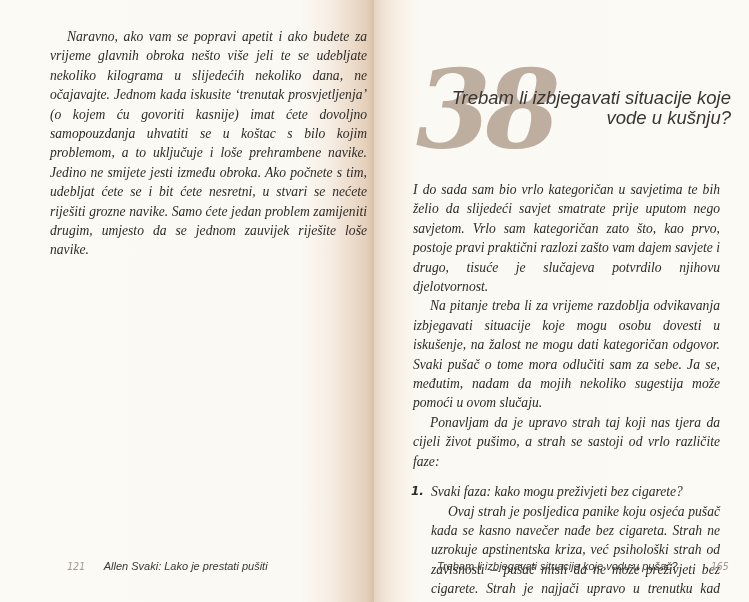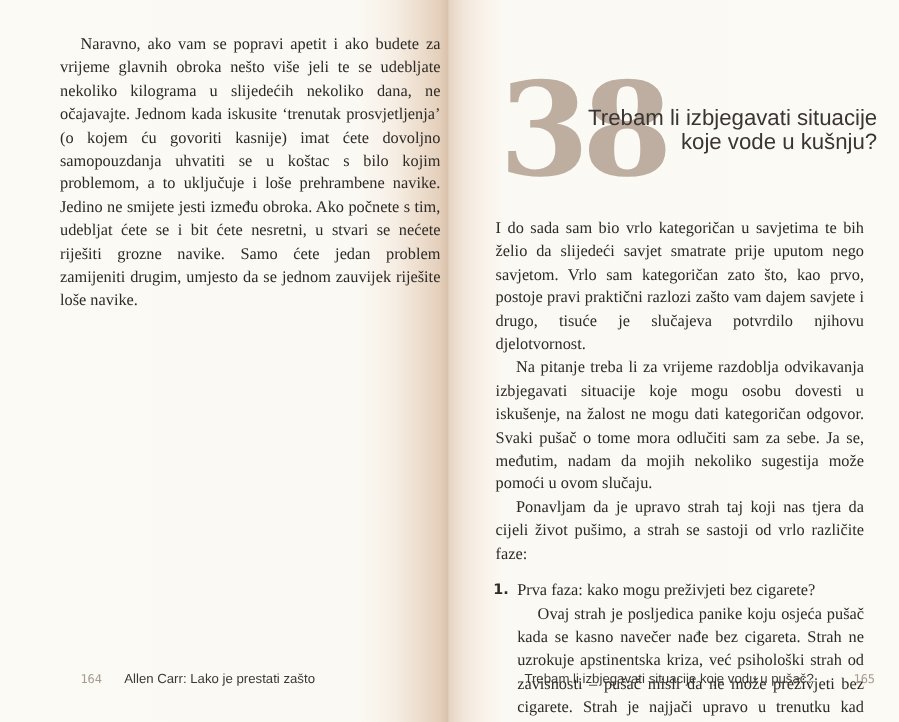--- a/index.html
+++ b/index.html
@@ -1,20 +1,21 @@
 <!DOCTYPE html>
 <html><head>
   <meta charset="utf-8">
   <style>
     * { margin: 0; padding: 0; box-sizing: border-box; }
     html, body { width: 749px; height: 602px; overflow: hidden; background: #fbf9f3; }
     .spread {
       position: relative;
       width: 749px; height: 524px;
       background: #fbf9f3;
+      font-style: italic;
     }
     .page {
       position: absolute; top: 0; height: 602px;
     }
     .page-left {
       left: 0; width: 374px;
       background: linear-gradient(to right, #fcfaf5 0%, #fbf9f3 80%, #f6eee4 88%, #ecdccb 94%, #e4cfbb 98%, #d9c0aa 100%);
     }
     .page-right {
       left: 374px; width: 375px;
@@ -81,39 +82,39 @@
 </head>
 <body>
 
 <div class="spread">
 
   <div class="page page-left">
     <div class="body-text left-body">
       <p>Naravno, ako vam se popravi apetit i ako budete za vrije­me glavnih obroka nešto više jeli te se udebljate nekoliko kilo­grama u slijedećih nekoliko dana, ne očajavajte. Jednom kada iskusite ‘trenutak prosvjetljenja’ (o kojem ću govoriti kasnije) imat ćete dovoljno samopouzdanja uhvatiti se u koštac s bilo kojim problemom, a to uključuje i loše prehrambene navike. Jedino ne smijete jesti između obroka. Ako počnete s tim, ude­bljat ćete se i bit ćete nesretni, u stvari se nećete riješiti grozne navike. Samo ćete jedan problem zamijeniti drugim, umjesto da se jednom zauvijek riješite loše navike.</p>
     </div>
     <div class="footer footer-left">
-      <span class="page-number">164</span>
-      <span>Allen Carr: Lako je prestati zašto</span>
+      <span class="page-number">121</span>
+      <span>Allen Svaki: Lako je prestati pušiti</span>
     </div>
   </div>
 
   <div class="page page-right"></div>
 
   <div class="chapter-head">
     <div class="chapter-number">38</div>
     <div class="chapter-title">Trebam li izbjegavati situacije koje vode u kušnju?</div>
   </div>
 
   <div class="body-text right-body">
     <p class="noindent">I do sada sam bio vrlo kategoričan u savjetima te bih želio da slijedeći savjet smatrate prije uputom nego savjetom. Vrlo sam kategoričan zato što, kao prvo, postoje pravi praktični razlozi zašto vam dajem savjete i drugo, tisuće je slučajeva potvrdilo njihovu djelotvornost.</p>
     <p>Na pitanje treba li za vrijeme razdoblja odvikavanja izbje­gavati situacije koje mogu osobu dovesti u iskušenje, na žalost ne mogu dati kategoričan odgovor. Svaki pušač o tome mora odlučiti sam za sebe. Ja se, međutim, nadam da mojih nekoliko sugestija može pomoći u ovom slučaju.</p>
     <p>Ponavljam da je upravo strah taj koji nas tjera da cijeli život pušimo, a strah se sastoji od vrlo različite faze:</p>
     <div class="list-item">
       <span class="list-num">1.</span>
-      <p class="li-first">Prva faza: kako mogu preživjeti bez cigarete?</p>
+      <p class="li-first">Svaki faza: kako mogu preživjeti bez cigarete?</p>
       <p>Ovaj strah je posljedica panike koju osjeća pušač kada se kasno navečer nađe bez cigareta. Strah ne uzrokuje apsti­nentska kriza, već psihološki strah od zavisnosti – pušač mi­sli da ne može preživjeti bez cigarete. Strah je najjači upravo u trenutku kad pušite posljednju cigaretu, a tada nikako ne patite od apstinentske krize.</p>
 
     </div>
   </div>
 
   <div class="footer footer-right">
     <span>Trebam li izbjegavati situacije koje vodu u pušač?</span>
     <span class="page-number">165</span>
   </div>
 

